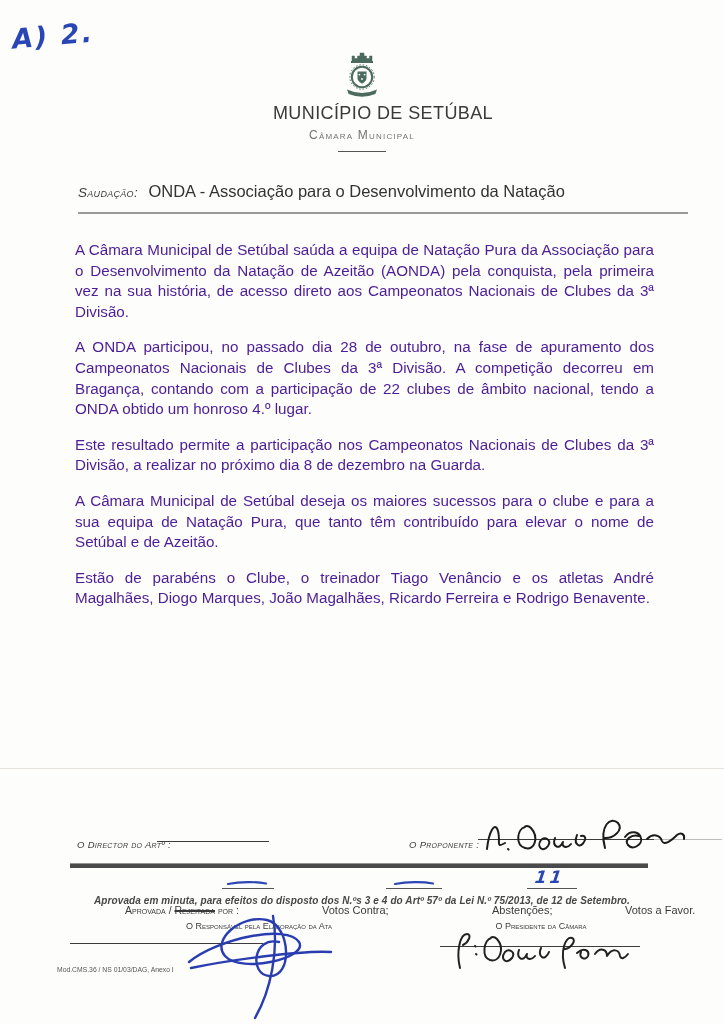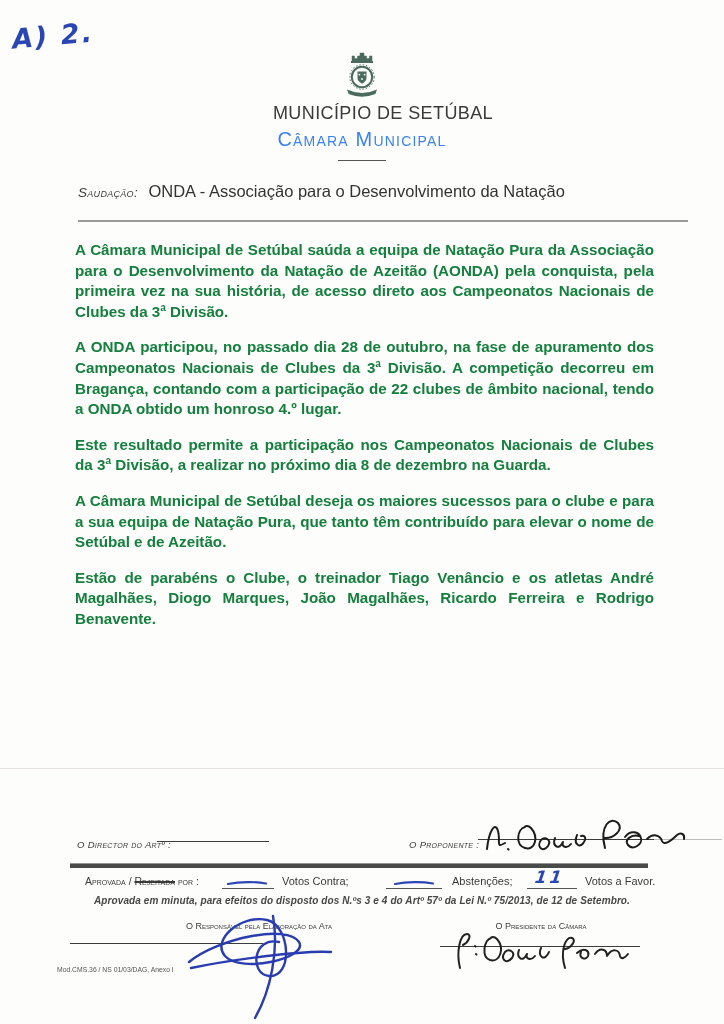--- a/index.html
+++ b/index.html
@@ -21,54 +21,53 @@
   }
   
   .header{position:absolute;top:48px;left:0;width:100%;text-align:center;}
   .crest{display:block;margin:0 auto;}
   .municipality{
     font-size:18px;font-weight:400;letter-spacing:.4px;color:#3a3a3a;
     margin-top:5px;
     margin-left:42px;
   }
   .council{
-    font-size:20px;font-weight:400;font-variant:small-caps;
-    letter-spacing:1.2px;color:#3b82f6;margin-top:4px;
+    font-size:12px;font-weight:400;font-variant:small-caps;
+    letter-spacing:1.2px;color:#737373;margin-top:4px;
   }
   .header-divider{width:48px;border-top:1.3px solid #555;margin:9px auto 0 auto;}
   
   .subject{
     position:absolute;left:78px;right:36px;top:182px;
-    border-bottom:2px solid #9a9a9a;padding-bottom:19px;
+    border-bottom:2px solid #9a9a9a;padding-bottom:11px;
     white-space:nowrap;
   }
   .subject-label{
     font-style:italic;font-variant:small-caps;
     font-size:13.5px;color:#3c3c3c;letter-spacing:.3px;
   }
   .subject-title{font-size:16.5px;color:#333;margin-left:6px;}
   
   .body-text{
     position:absolute;left:75px;top:240px;width:579px;
     font-size:15.2px;line-height:20.6px;text-align:justify;
-    color:#15803d;
-    font-weight:bold;
+    color:#4c1d95;
   }
   .body-text p{margin:0 0 15px 0;}
   
   .scan-line{position:absolute;left:0;top:768px;width:724px;height:1px;background:#e5e2de;}
   
   .lbl{
     position:absolute;font-style:italic;font-variant:small-caps;
     font-size:9.5px;color:#3b3b3b;letter-spacing:.3px;white-space:nowrap;
   }
   .sig-line{position:absolute;border-bottom:1.3px solid #3c3c3c;}
   .sig-line.light{border-bottom:1px solid #bdbdbd;}
   .thick-bar{position:absolute;left:70px;top:864px;width:578px;height:4px;background:#4a4a4a;box-shadow:0 -1px 0 #949494;}
-  .appr{position:absolute;top:875px;font-variant:small-caps;font-size:10.5px;color:#3a3a3a;white-space:nowrap;}
+  .appr{position:absolute;top:904px;font-variant:small-caps;font-size:10.5px;color:#3a3a3a;white-space:nowrap;margin-left:40px;}
   .plain{font-variant:normal;font-size:11px;}
   .struck{text-decoration:line-through;text-decoration-thickness:1.5px;}
   .vote-line{position:absolute;top:888px;border-bottom:1.2px solid #555;}
   .ink{position:absolute;color:#2a46b5;}
   .votes-favor-value{
     top:867px;left:535px;
     font-family:"DejaVu Sans", sans-serif;
     font-size:17px;font-style:italic;font-weight:bold;
     transform:skewX(-8deg);letter-spacing:3px;
   }

